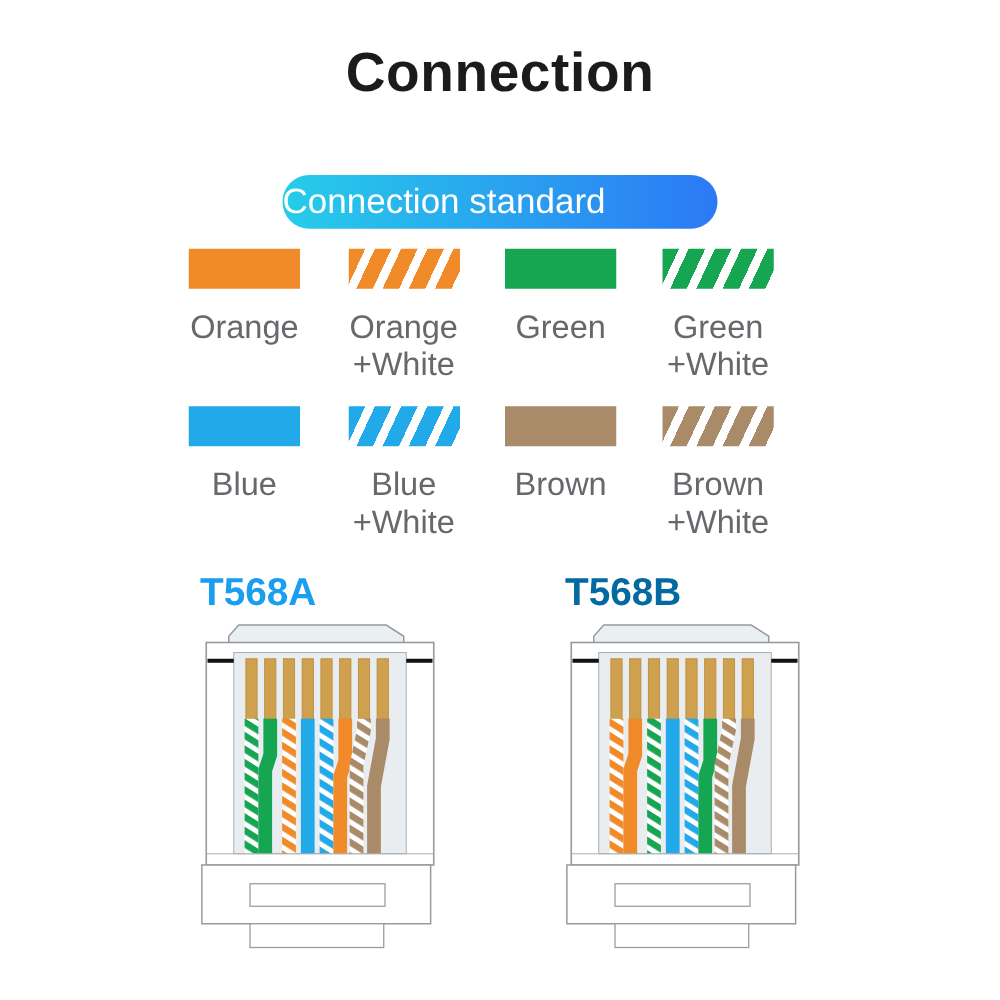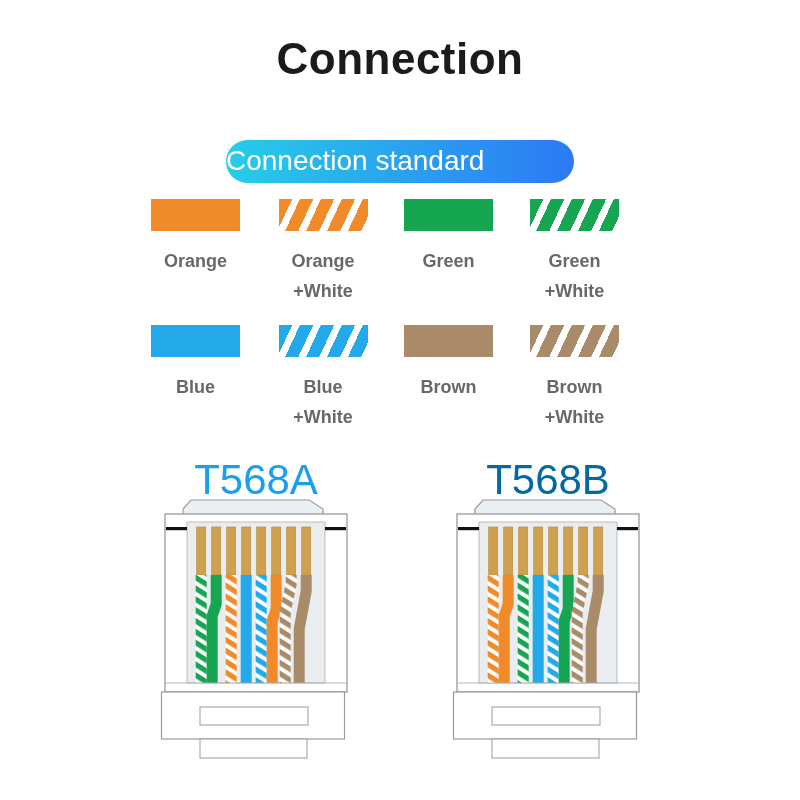--- a/index.html
+++ b/index.html
@@ -18,25 +18,25 @@
   .badge {
     position:absolute; top:112px; left:50%; transform:translateX(-50%);
     width:348px; height:43px; border-radius:22px;
     color:#ffffff; font-size:28px; font-weight:400;
     line-height:42px;margin-top:28px;
   }
 
   .legend { position:absolute; left:0; top:0; width:800px; height:0; }
   .legend-item { position:absolute; width:130px; text-align:center; }
   .swatch { width:89px; height:32px; margin:0 auto; }
-  .swatch-label { margin-top:15px; font-size:18px; line-height:30px; font-weight:700; }
+  .swatch-label { margin-top:15px; font-size:26px; line-height:30px; font-weight:400; }
 
   .connector-title {
     position:absolute; top:456px; width:192px;
-    text-align:center; font-size:42px; font-weight:400;
+    font-size:31px; font-weight:700;
   }
   .connector-svg { position:absolute; top:498px; }
 </style>
 </head>
 <body>
 
 <div class="page">
   <div class="title">Connection</div>
   <div class="badge" id="badge" style="background: linear-gradient(90deg, rgb(38, 205, 233), rgb(44, 121, 245));">
     <span>Connection standard</span>

